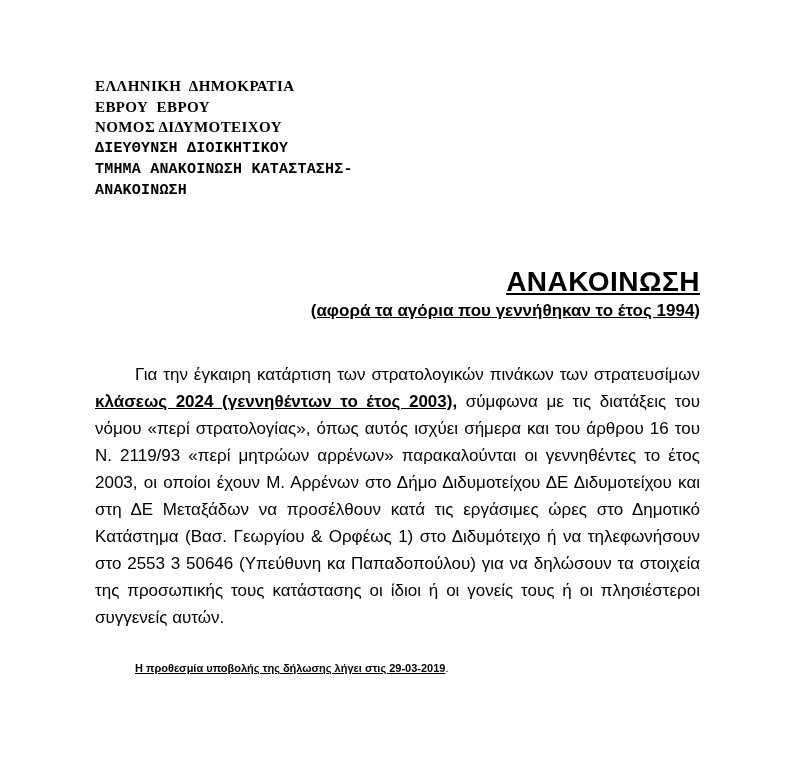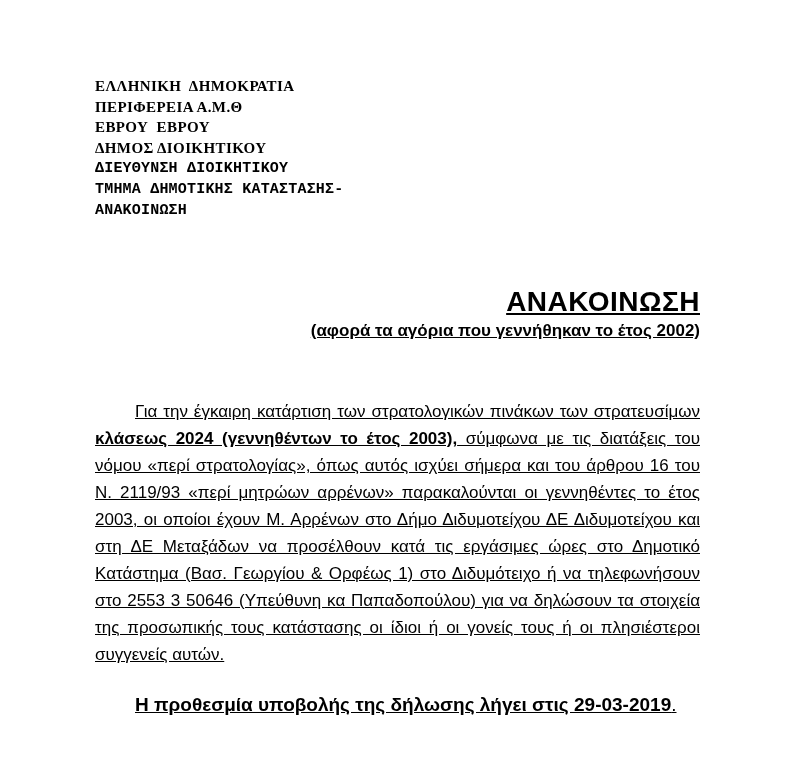--- a/index.html
+++ b/index.html
@@ -66,66 +66,64 @@
   }
   .doc-subtitle {
     margin-top: 3px;
     font-size: 17px;
     font-weight: bold;
     text-decoration: underline;
     line-height: 22px;
   }
   
   .body-text {
-    margin-top: 56px;
-    text-decoration: underline;
+    margin-top: 39px;
   }
   p.para {
     margin: 0;
     font-size: 17px;
     line-height: 27px;
     text-align: justify;
     text-indent: 40px;
   }
   .bold-underline {
     font-weight: bold;
     text-decoration: underline;
   }
   .deadline {
     margin: 26px 0 0 0;
-    font-size: 19px;
+    font-size: 11px;
     line-height: 22px;
     text-indent: 40px;
     text-align: left;
   }
   .warning {
     margin-top: 22px;
   }
 </style>
 </head>
 <body>
 
 <div class="page">
   <div class="content">
 
     <div class="doc-header">
       <div class="agency-block">
         <div class="agency-line serif">ΕΛΛΗΝΙΚΗ  ΔΗΜΟΚΡΑΤΙΑ</div>
-        <div class="agency-line serif">ΠΕΡΙΦΕΡΕΙΑ Α.Μ.Θ</div>
         <div class="agency-line serif">ΕΒΡΟΥ  ΕΒΡΟΥ</div>
-        <div class="agency-line serif">ΔΗΜΟΣ ΔΙΟΙΚΗΤΙΚΟΥ</div>
+        <div class="agency-line serif">ΝΟΜΟΣ ΔΙΔΥΜΟΤΕΙΧΟΥ</div>
         <div class="agency-line sans">ΔΙΕΥΘΥΝΣΗ ΔΙΟΙΚΗΤΙΚΟΥ</div>
-        <div class="agency-line sans">ΤΜΗΜΑ ΔΗΜΟΤΙΚΗΣ ΚΑΤΑΣΤΑΣΗΣ-</div>
+        <div class="agency-line sans">ΤΜΗΜΑ ΑΝΑΚΟΙΝΩΣΗ ΚΑΤΑΣΤΑΣΗΣ-</div>
         <div class="agency-line sans">ΑΝΑΚΟΙΝΩΣΗ</div>
       </div>
     </div>
 
     <div class="title-block">
       <div class="doc-title">ΑΝΑΚΟΙΝΩΣΗ</div>
-      <div class="doc-subtitle">(αφορά τα αγόρια που γεννήθηκαν το έτος 2002)</div>
+      <div class="doc-subtitle">(αφορά τα αγόρια που γεννήθηκαν το έτος 1994)</div>
     </div>
 
     <div class="body-text">
       <p class="para"><span>Για την έγκαιρη κατάρτιση των στρατολογικών πινάκων των στρατευσίμων </span><span class="bold-underline">κλάσεως 2024 (γεννηθέντων το έτος 2003),</span><span> σύμφωνα με τις διατάξεις του νόμου «περί στρατολογίας», όπως αυτός ισχύει σήμερα και του άρθρου 16 του Ν. 2119/93 «περί μητρώων αρρένων» παρακαλούνται οι γεννηθέντες το έτος 2003, οι οποίοι έχουν Μ. Αρρένων στο Δήμο Διδυμοτείχου ΔΕ Διδυμοτείχου και στη ΔΕ Μεταξάδων να προσέλθουν κατά τις εργάσιμες ώρες στο Δημοτικό Κατάστημα (Βασ. Γεωργίου &amp; Ορφέως 1) στο Διδυμότειχο ή να τηλεφωνήσουν στο 2553 3 50646 (Υπεύθυνη κα Παπαδοπούλου) για να δηλώσουν τα στοιχεία της προσωπικής τους κατάστασης οι ίδιοι ή οι γονείς τους ή οι πλησιέστεροι συγγενείς αυτών.</span></p>
 
       <p class="deadline"><span class="bold-underline">Η προθεσμία υποβολής της δήλωσης λήγει στις 29-03-2019</span><span>.</span></p>
 
     </div>
 
   </div>

